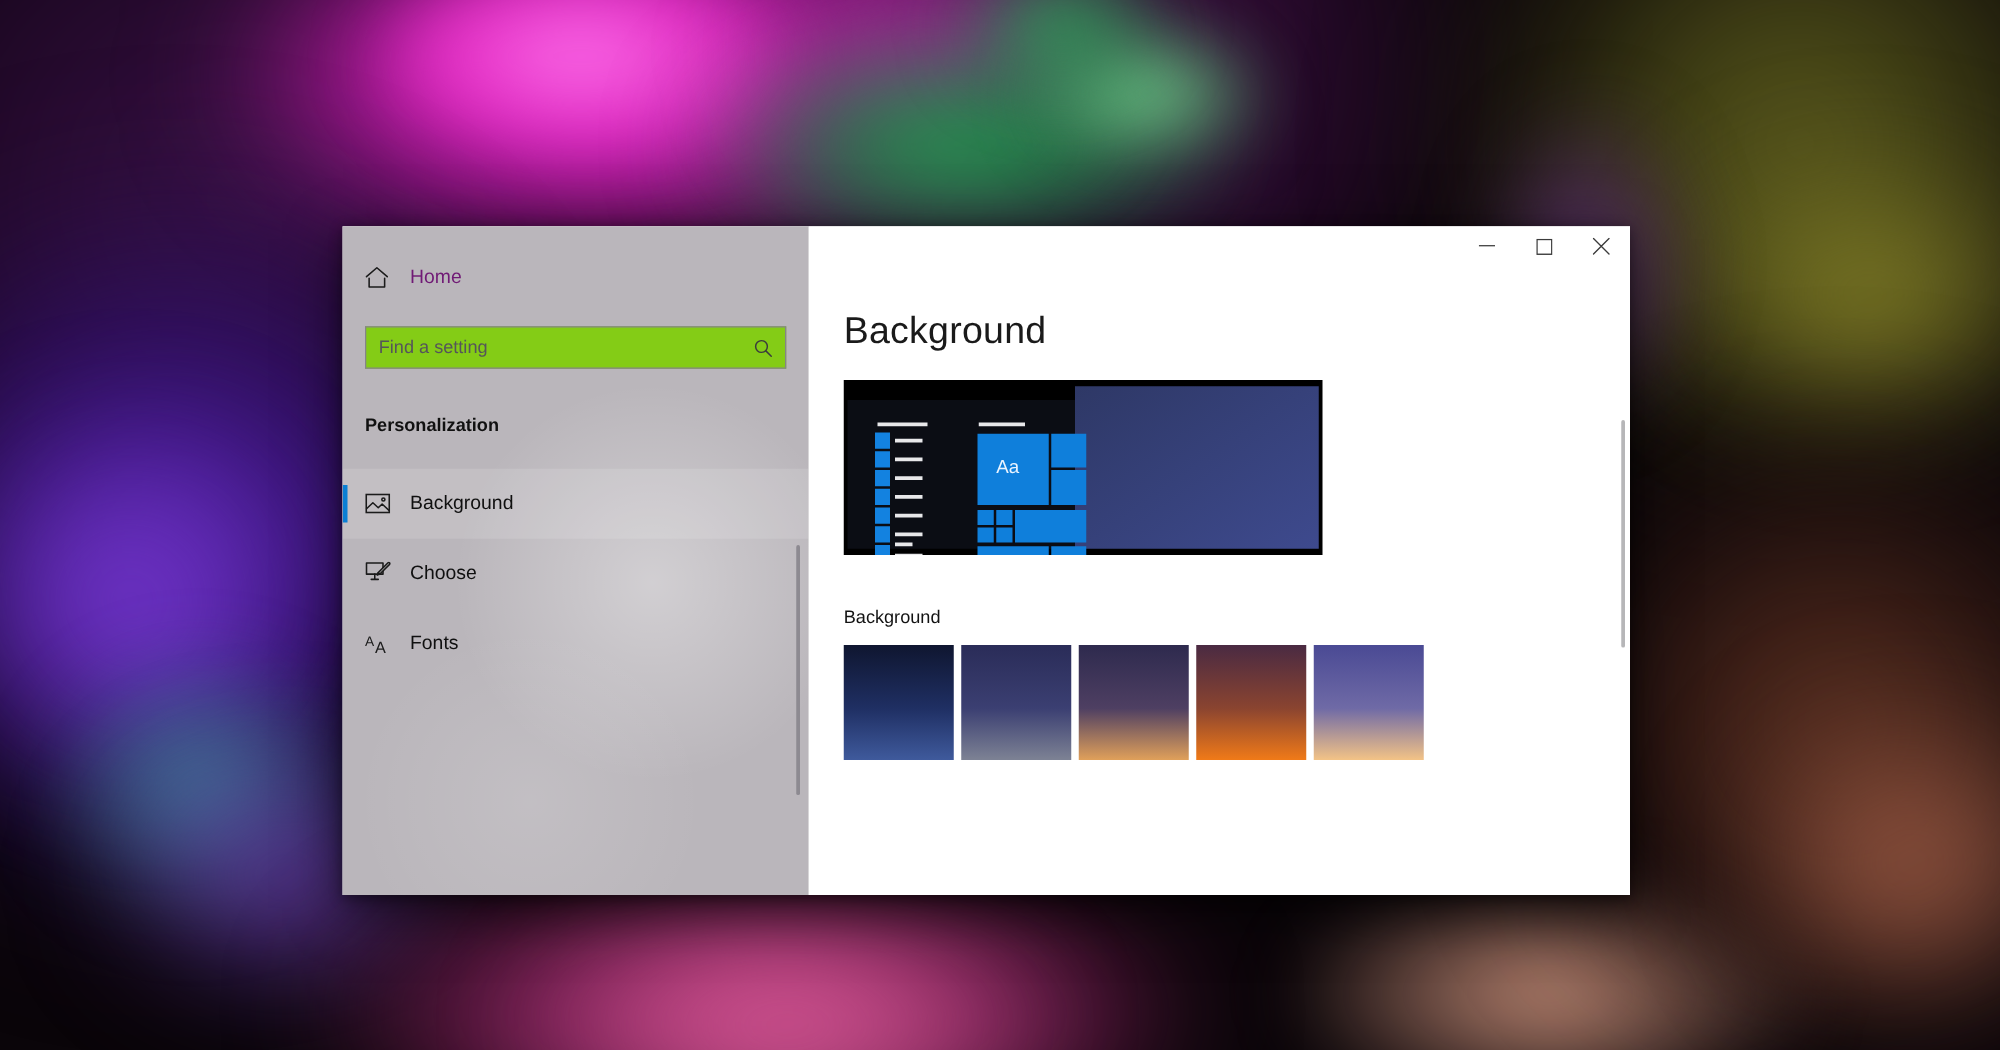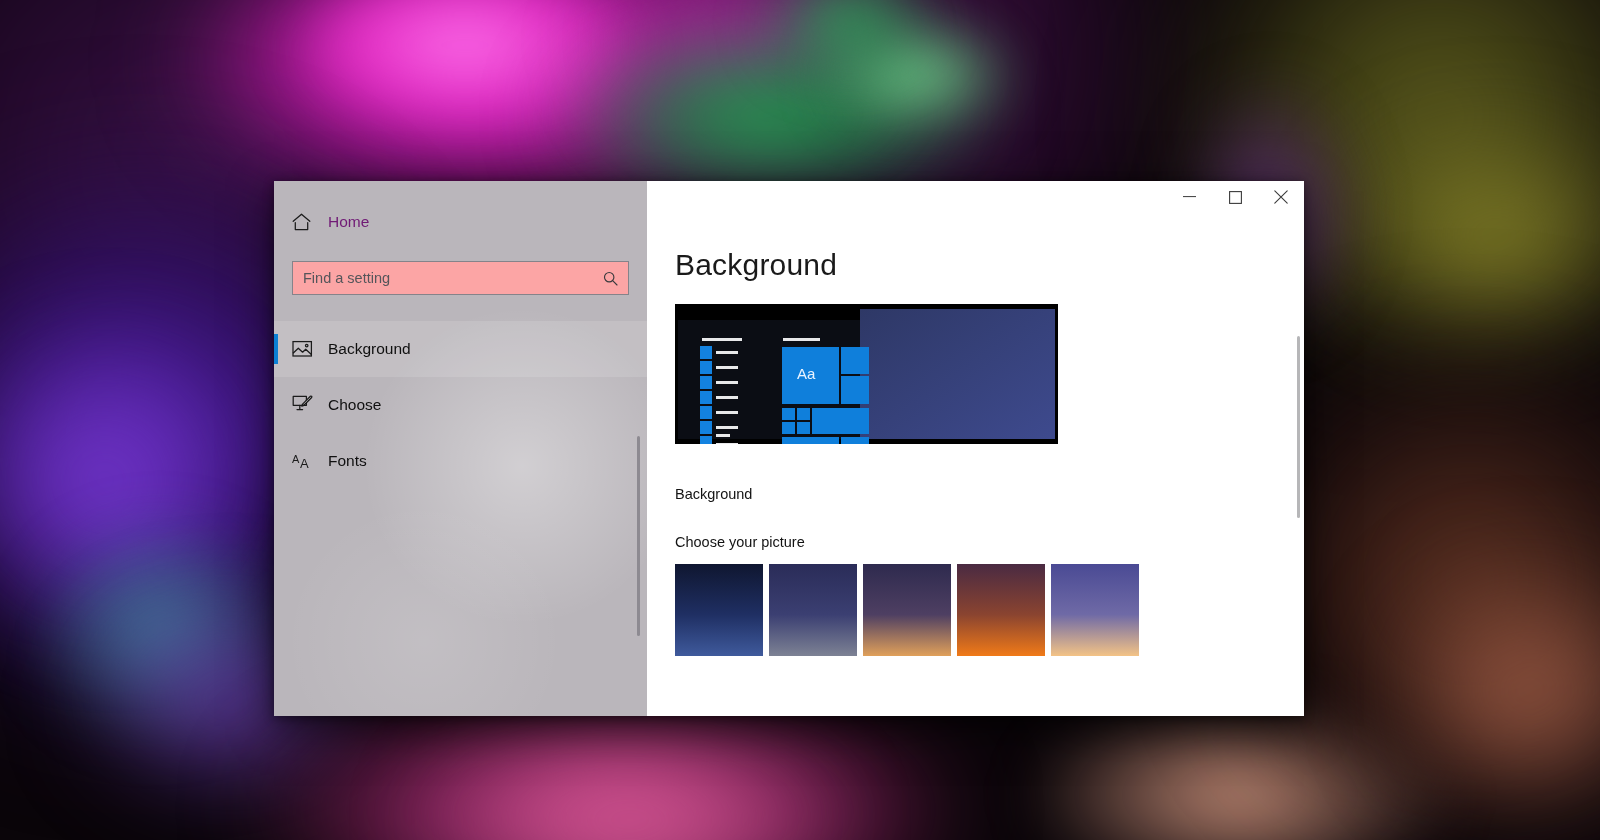--- a/index.html
+++ b/index.html
@@ -87,21 +87,21 @@
   }
 
   #home-row { margin-top: 18px; }
 
   #search-wrap {
     position: relative; z-index: 2;
     margin: 16px 18px 0 18px;
   }
   #search-box {
     height: 33px;
-    background: #fca5a5;
+    background: #84cc16;
     border: 1px solid #85838a;
     display: flex; align-items: center;
     padding: 16px 10px;
   }
   #search-input {
     flex: 1;
     border: none; outline: none; background: transparent;
     font-family: "Liberation Sans", sans-serif;
     font-size: 14.5px;
     color: #4a4a4d;
@@ -291,20 +291,21 @@
         <input id="search-input" type="text" placeholder="Find a setting" style="">
         <span id="search-icon">
           <svg width="15" height="15" viewBox="0 0 15 15" fill="none" stroke="#3a3a3d" stroke-width="1.15">
             <circle cx="6.2" cy="6.2" r="4.7"></circle>
             <path d="M9.7 9.7L14 14" stroke-linecap="round"></path>
           </svg>
         </span>
       </div>
     </div>
 
+    <div id="section-title">Personalization</div>
 
     <div id="nav-list">
 
       <div class="nav-item selected">
         <span class="ico">
           <svg width="21" height="18" viewBox="0 0 21 18" fill="none" stroke="#1b1b1b" stroke-width="1.25">
             <rect x="1" y="1.6" width="18.4" height="14.4"></rect>
             <path d="M1 13.2l5.3-5 4.3 4 3.1-3 5.7 5.3" stroke-linejoin="round"></path>
             <circle cx="14.7" cy="5.6" r="1.25"></circle>
           </svg>
@@ -395,21 +396,20 @@
         <div class="pv-tile" style="left: 119px; top: 102px; width: 13px; height: 12px; background: rgb(15, 127, 219);"></div>
         <div class="pv-tile" style="left: 134px; top: 88px; width: 57px; height: 26px; background: rgb(15, 127, 219);"></div>
         <div class="pv-tile" style="left: 104px; top: 117px; width: 57px; height: 13px; background: rgb(15, 127, 219);"></div>
         <div class="pv-tile" style="left: 163px; top: 117px; width: 28px; height: 13px; background: rgb(15, 127, 219);"></div>
       </div>
     </div>
 
     <div id="bg-label">Background</div>
 
 
-    <div id="choose-label">Choose your picture</div>
 
     <div id="thumbs">
       <div class="thumb" style="background: linear-gradient(rgb(15, 22, 48) 0%, rgb(31, 47, 99) 55%, rgb(63, 90, 156) 100%);"></div>
       <div class="thumb" style="background: linear-gradient(rgb(42, 44, 88) 0%, rgb(59, 63, 114) 55%, rgb(125, 130, 148) 100%);"></div>
       <div class="thumb" style="background: linear-gradient(rgb(46, 42, 78) 0%, rgb(78, 63, 98) 55%, rgb(224, 160, 90) 100%);"></div>
       <div class="thumb" style="background: linear-gradient(rgb(74, 42, 66) 0%, rgb(138, 68, 48) 55%, rgb(240, 122, 24) 100%);"></div>
       <div class="thumb" style="background: linear-gradient(rgb(74, 74, 148) 0%, rgb(111, 106, 166) 55%, rgb(243, 195, 134) 100%);"></div>
     </div>
 
     <div id="content-scrollbar"></div>

